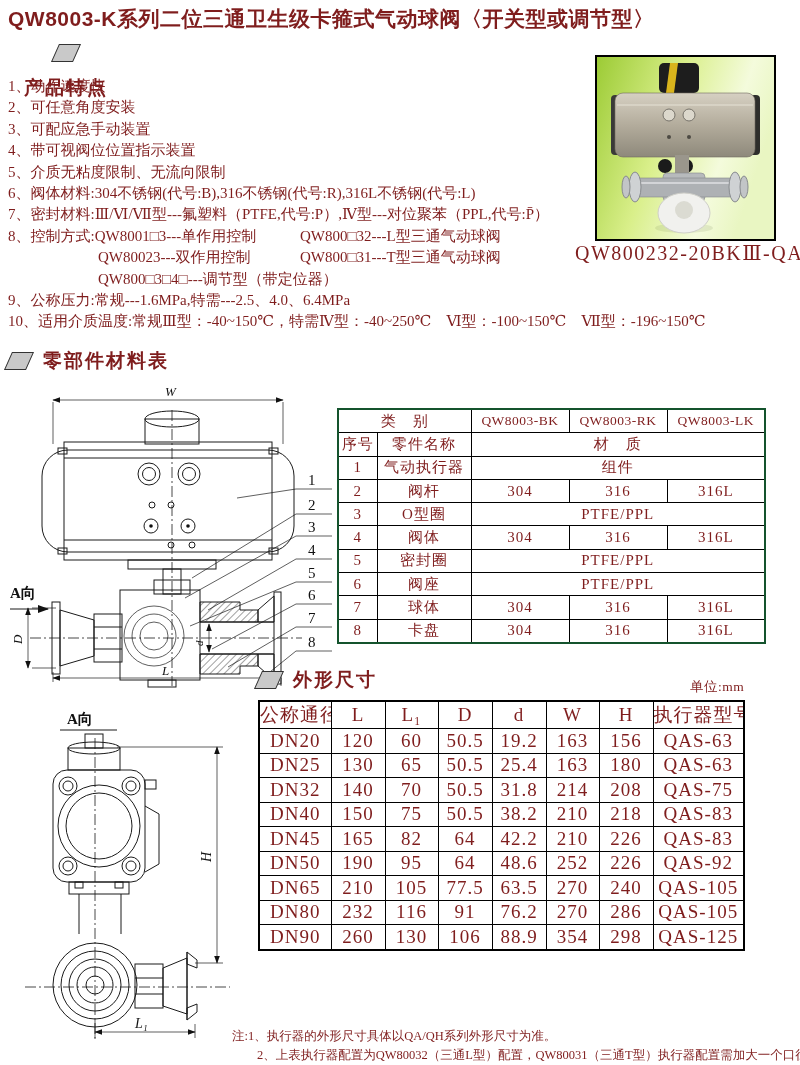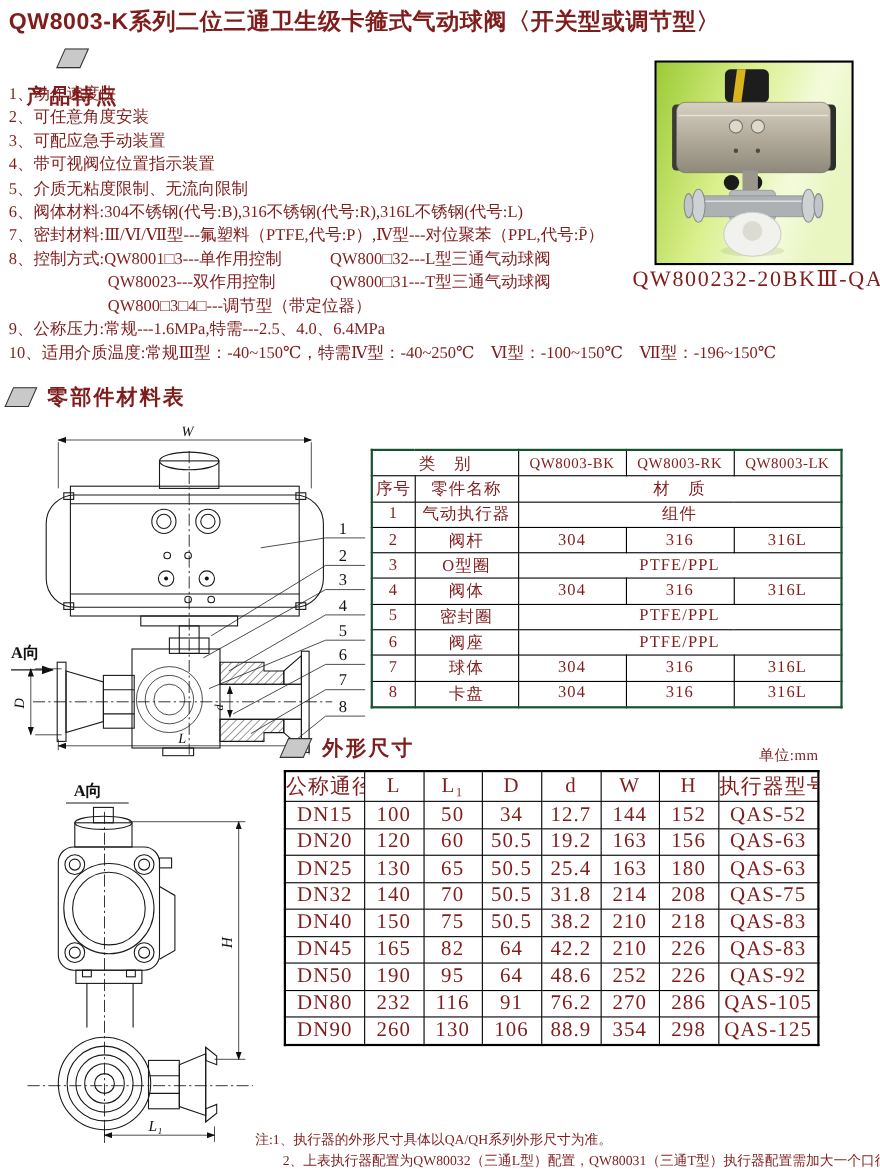--- a/index.html
+++ b/index.html
@@ -392,30 +392,20 @@
             <td>公称通径</td>
             <td>L</td>
             <td>L₁</td>
             <td>D</td>
             <td>d</td>
             <td>W</td>
             <td>H</td>
             <td>执行器型号</td>
           </tr>
           <tr>
-            <td>DN15</td>
-            <td>100</td>
-            <td>50</td>
-            <td>34</td>
-            <td>12.7</td>
-            <td>144</td>
-            <td>152</td>
-            <td>QAS-52</td>
-          </tr>
-          <tr>
             <td>DN20</td>
             <td>120</td>
             <td>60</td>
             <td>50.5</td>
             <td>19.2</td>
             <td>163</td>
             <td>156</td>
             <td>QAS-63</td>
           </tr>
           <tr>
@@ -462,20 +452,30 @@
             <td>DN50</td>
             <td>190</td>
             <td>95</td>
             <td>64</td>
             <td>48.6</td>
             <td>252</td>
             <td>226</td>
             <td>QAS-92</td>
           </tr>
           <tr>
+            <td>DN65</td>
+            <td>210</td>
+            <td>105</td>
+            <td>77.5</td>
+            <td>63.5</td>
+            <td>270</td>
+            <td>240</td>
+            <td>QAS-105</td>
+          </tr>
+          <tr>
             <td>DN80</td>
             <td>232</td>
             <td>116</td>
             <td>91</td>
             <td>76.2</td>
             <td>270</td>
             <td>286</td>
             <td>QAS-105</td>
           </tr>
           <tr>

